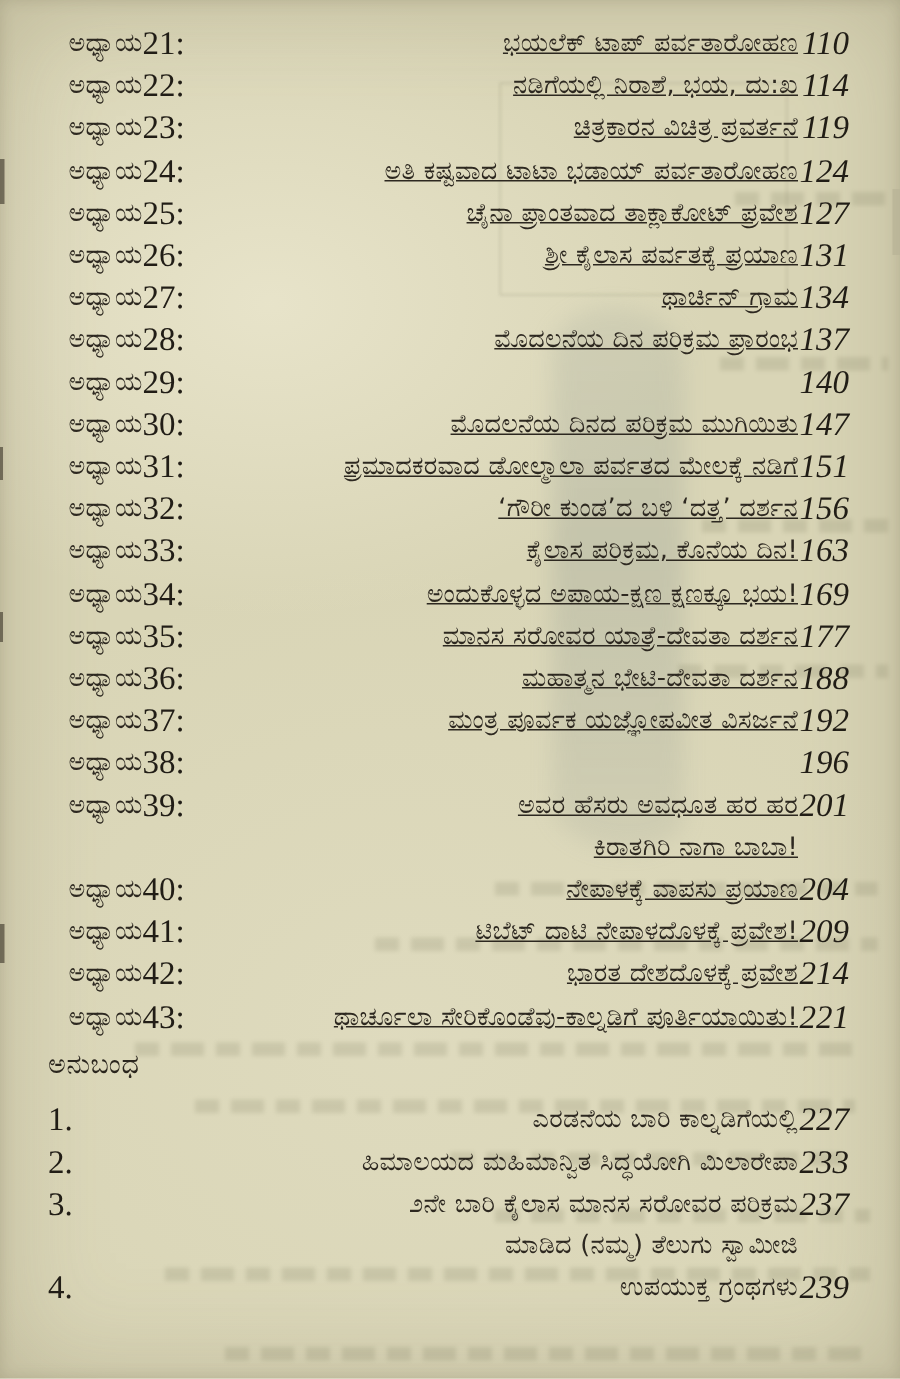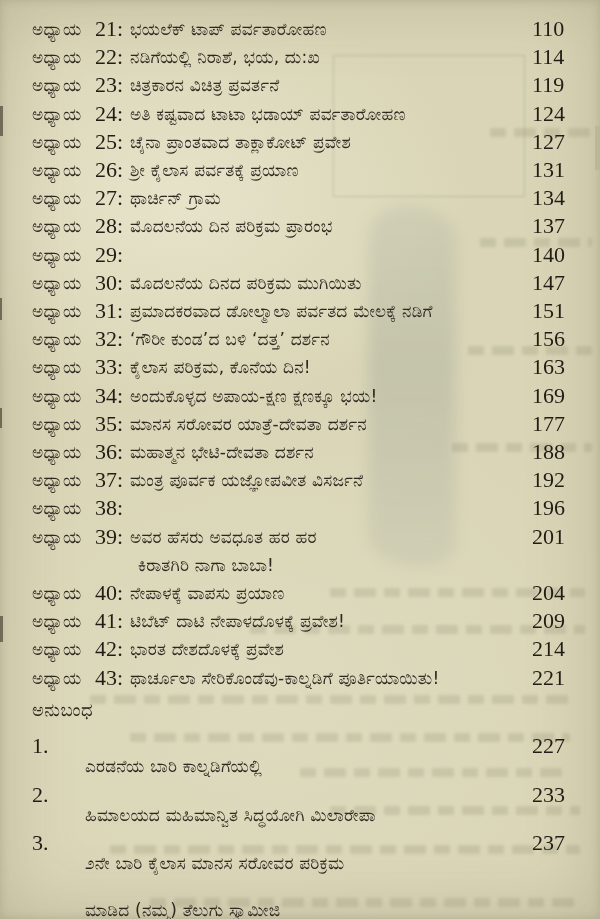--- a/index.html
+++ b/index.html
@@ -34,40 +34,40 @@
   }
   .edge{position:absolute;background:#433d2f;opacity:.65;}
   .edge-r{position:absolute;background:#b9b497;opacity:.8;}
   
   .toc{position:absolute;left:0;top:15px;width:600px;padding:0;}
   .row{
     display:flex;align-items:flex-start;
     padding-left:32px;padding-right:34px;
     line-height:28.2px;min-height:28.2px;
   }
-  .knd{font-size:17px;letter-spacing:.2px;}
+  .knd{font-size:17px;letter-spacing:.2px;text-align:right;}
   .ser{font-family:"Liberation Serif","DejaVu Serif",serif;font-size:22px;color:#211d16;}
   .c-label{width:63px;flex:0 0 63px;white-space:nowrap;}
   .c-num{width:35px;flex:0 0 35px;}
-  .c-title{flex:1 1 auto;min-width:0;white-space:nowrap;}
+  .c-title{flex:1 1 auto;min-width:0;white-space:nowrap;text-decoration:underline;}
   .c-title .l2{display:block;padding-left:8px;white-space:nowrap;}
-  .c-page{margin-left:auto;min-width:34px;flex:0 0 auto;}
+  .c-page{margin-left:auto;text-align:right;min-width:34px;flex:0 0 auto;font-style:italic;}
   .apx-head{
     position:absolute;left:32px;top:699px;
     font-size:18px;letter-spacing:.4px;color:#2a251d;
   }
   .apx{position:absolute;left:0;top:733px;width:600px;}
   .arow{
     display:flex;align-items:flex-start;
     padding-left:32px;padding-right:34px;
     line-height:26.5px;margin-bottom:2px;
   }
   .a-num{width:53px;flex:0 0 53px;}
   .a-title{flex:1 1 auto;min-width:0;}
-  .a-title span{display:block;white-space:nowrap;margin-top:20px;}
+  .a-title span{display:block;white-space:nowrap;}
 </style>
 </head>
 <body>
 
 <div class="page">
 
   <div class="ghost ghost-box"></div>
   <div class="ghost ghost-photo"></div>
   <div class="ghost gline" style="left:490px;top:128px;width:100px"></div>
   <div class="ghost gline" style="left:480px;top:238px;width:112px"></div>

